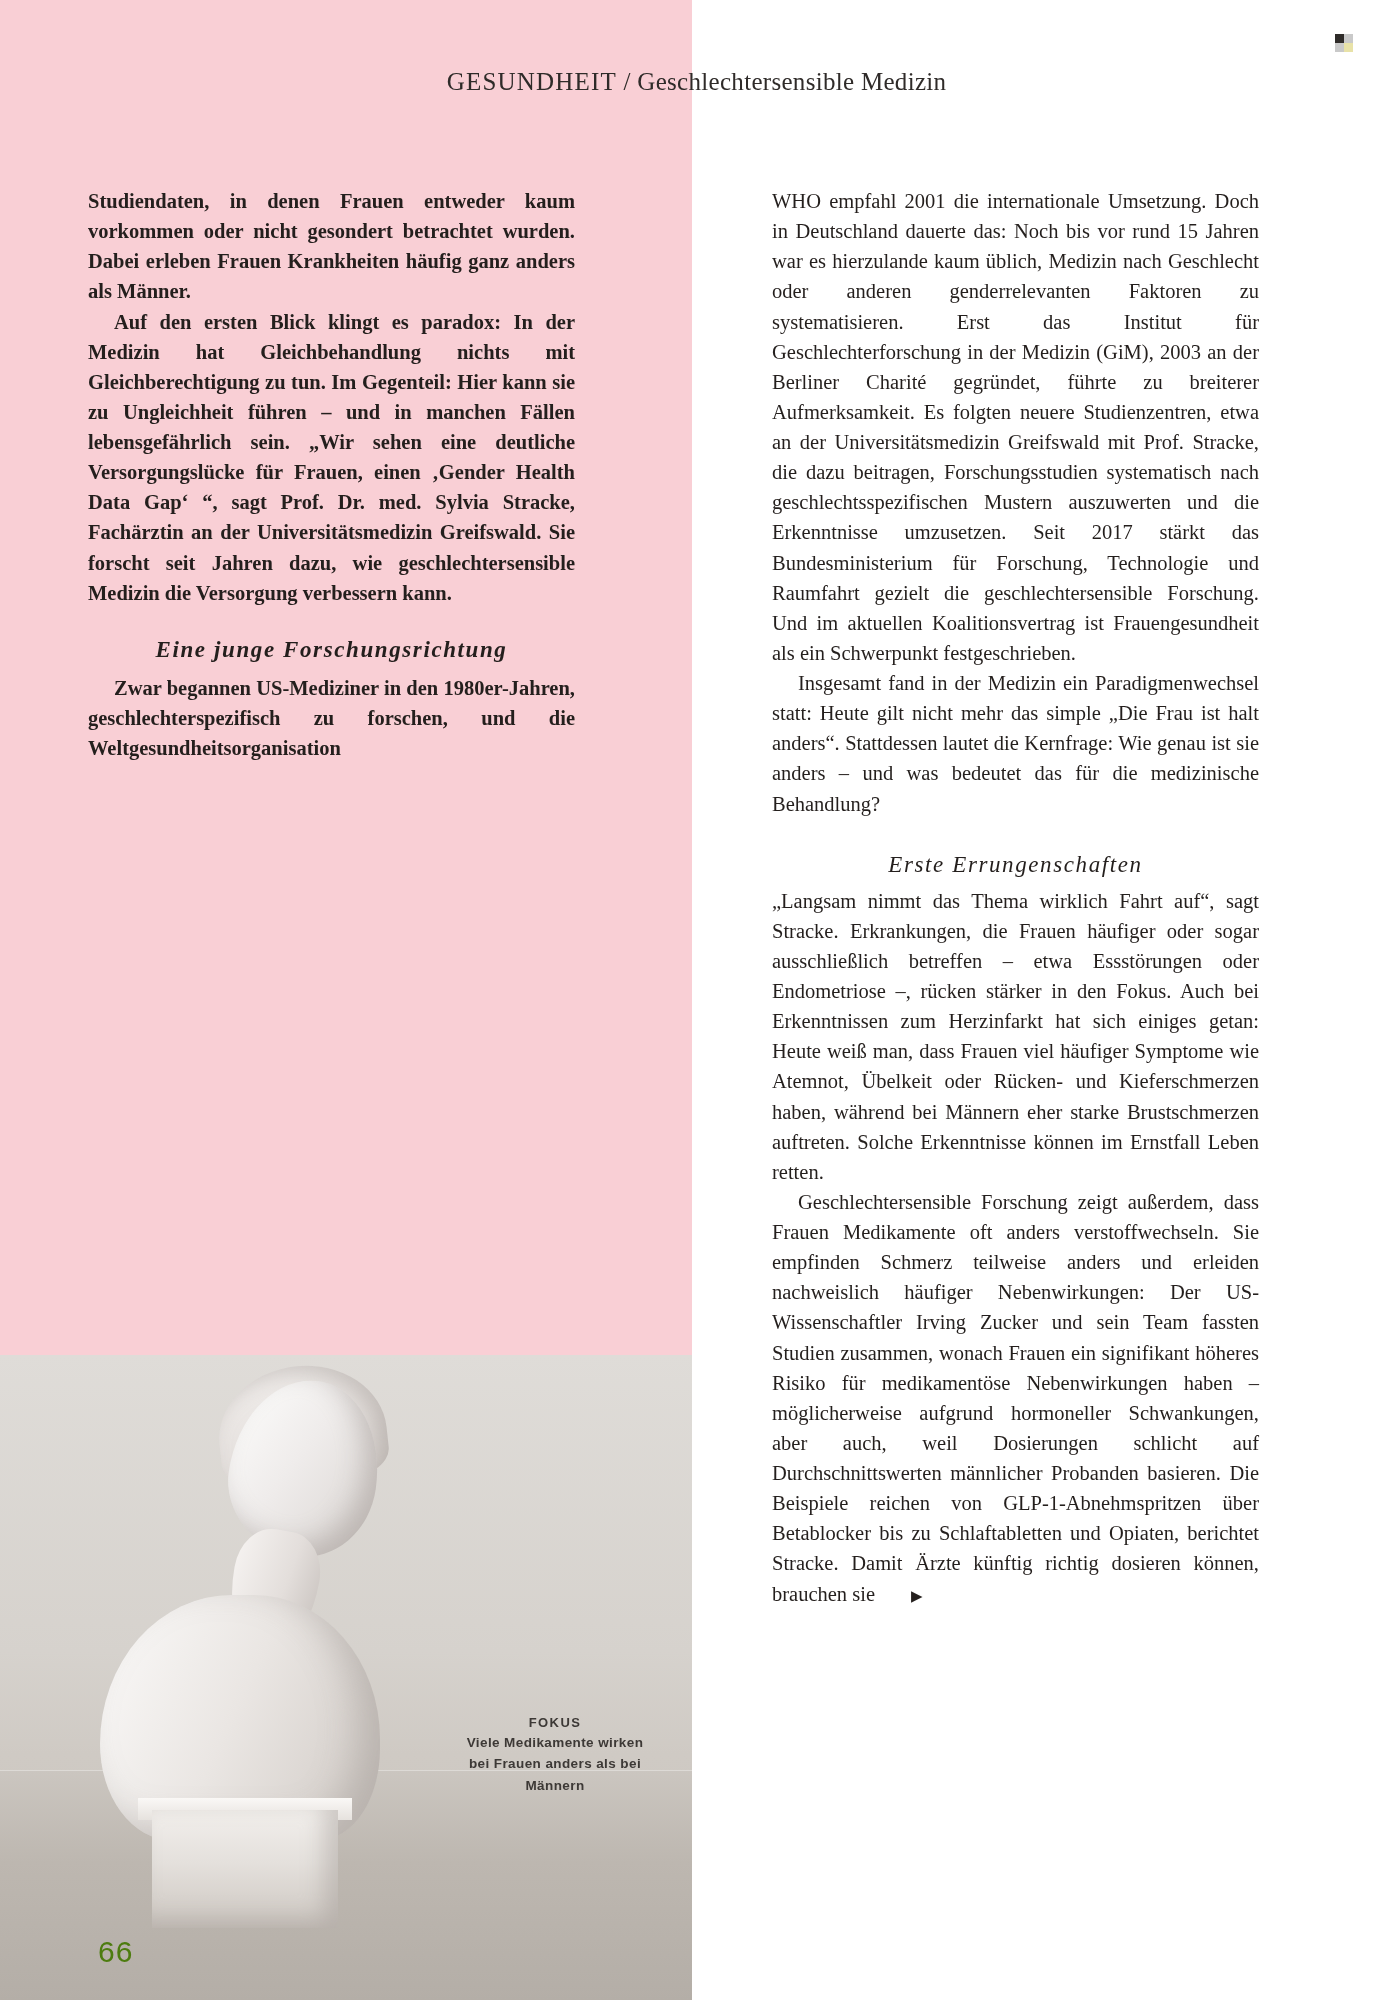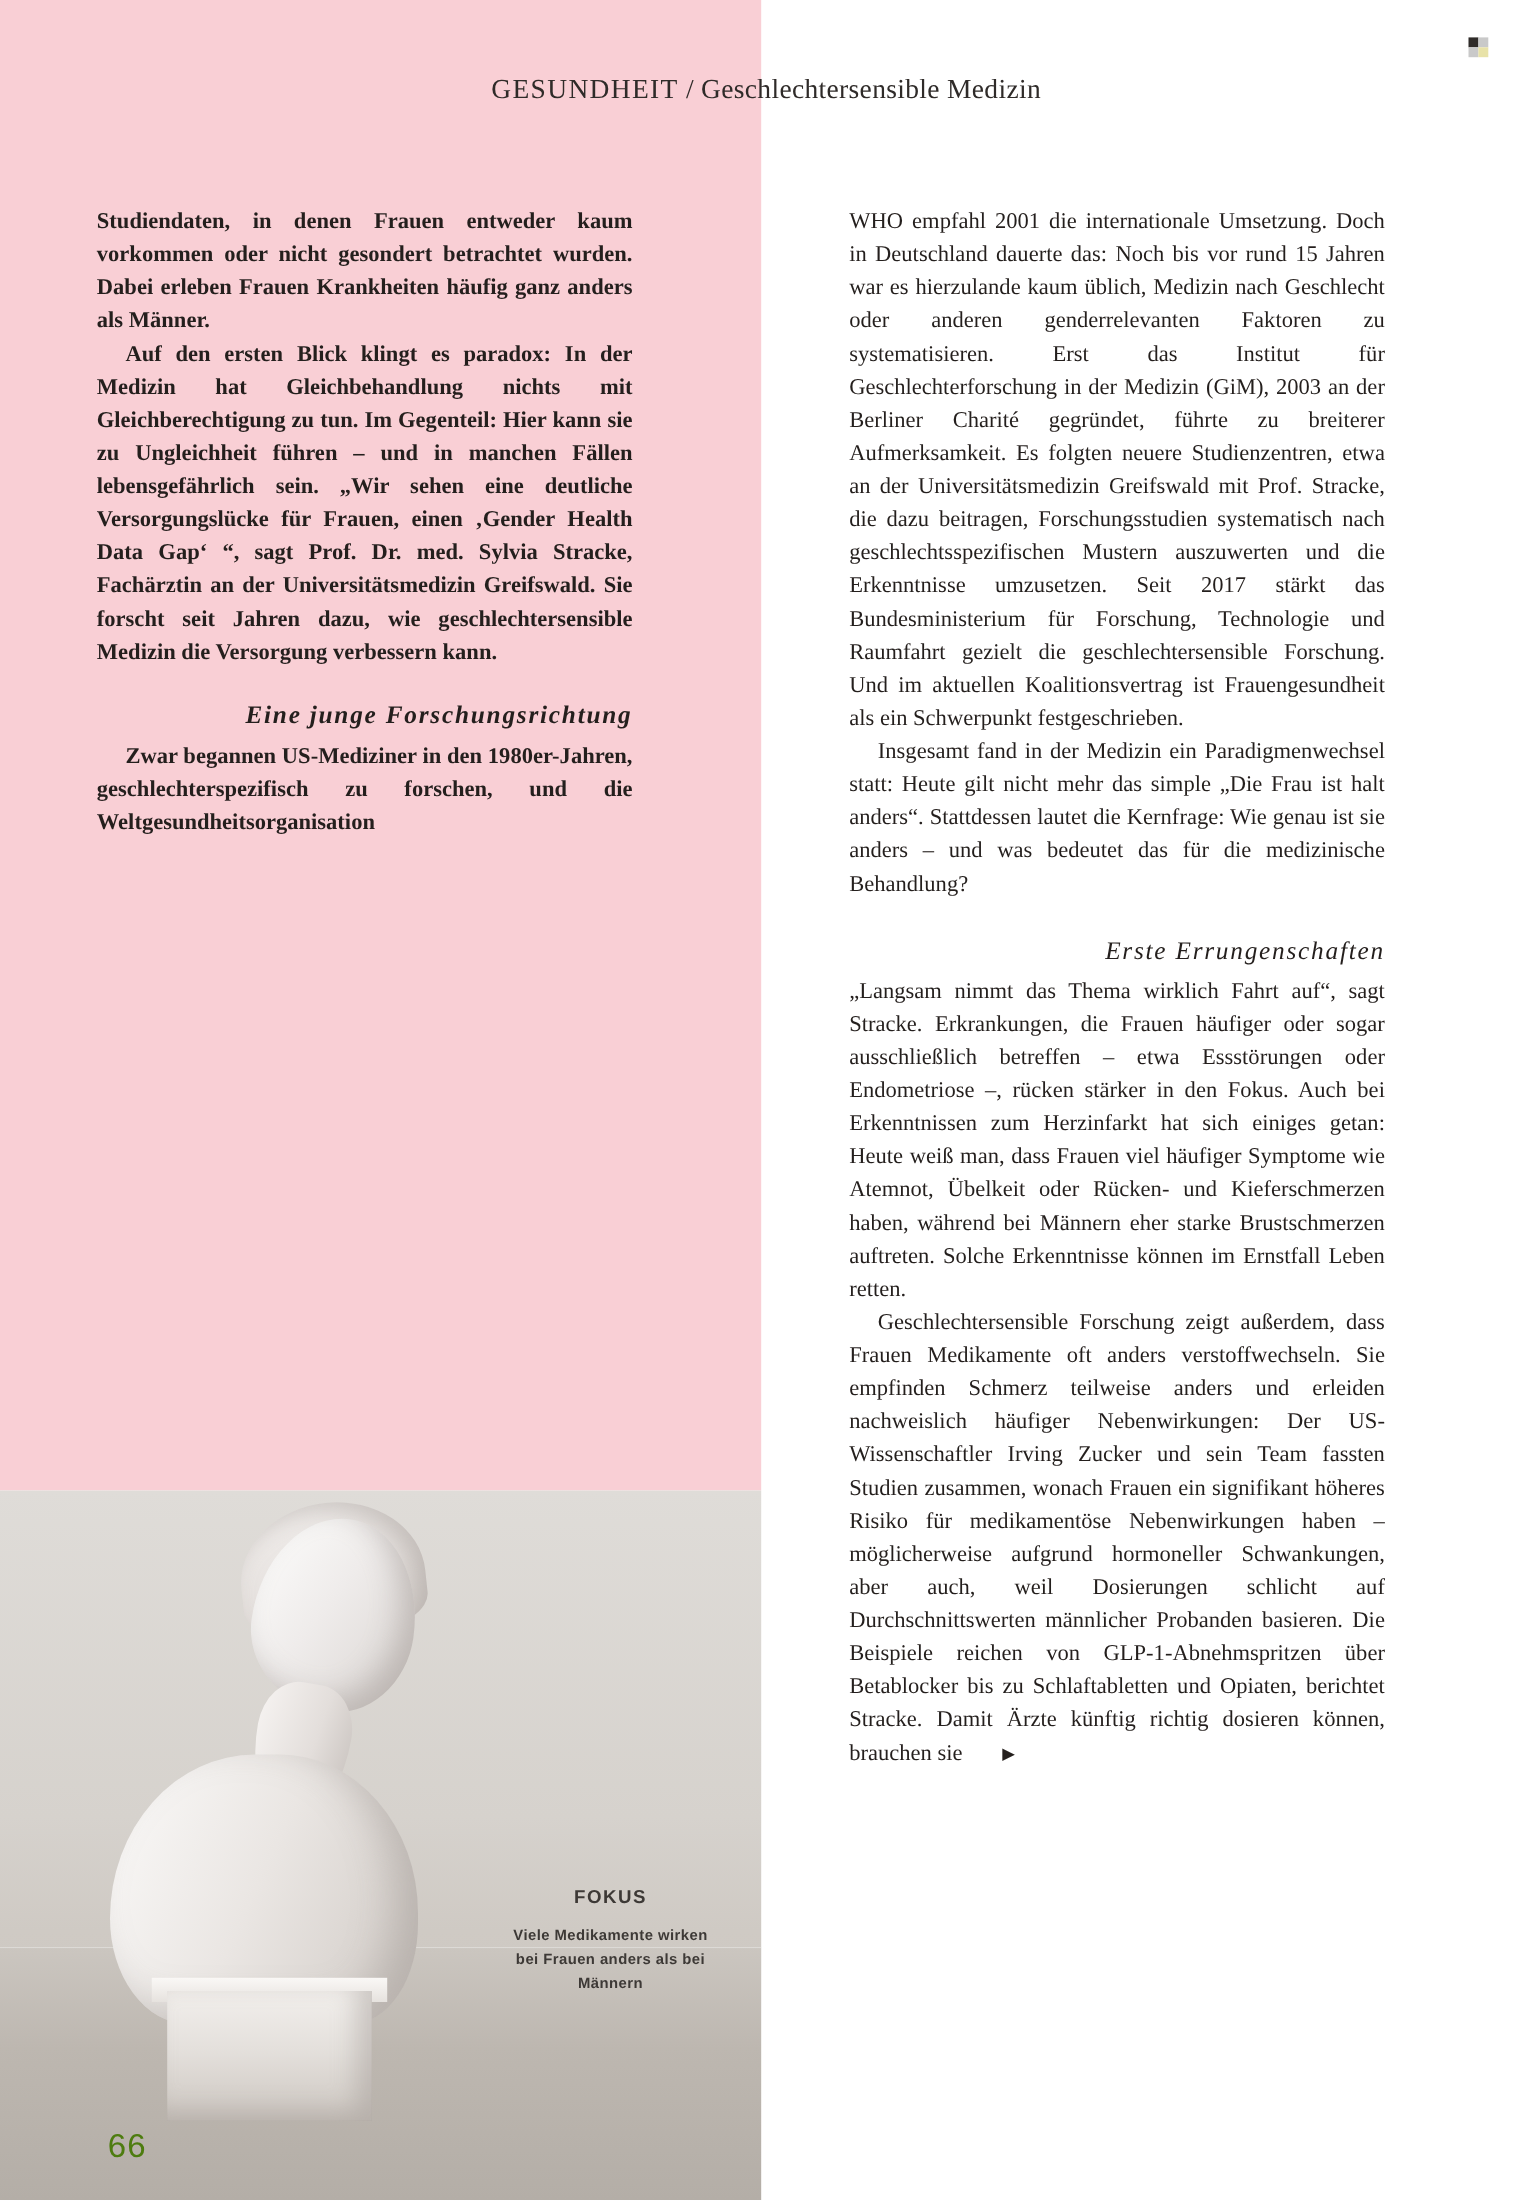--- a/index.html
+++ b/index.html
@@ -130,24 +130,24 @@
   .fokus {
     position: absolute;
     left: 465px;
     top: 1715px;
     width: 180px;
     text-align: center;
     font-family: "Liberation Sans", sans-serif;
     color: #3d3936;
   }
   .fokus-title {
-    font-size: 17px;
+    font-size: 13px;
     font-weight: bold;
     letter-spacing: 1.4px;
-    margin-bottom: 14px;
+    margin-bottom: 2px;
   }
   .fokus-body {
     font-size: 13.5px;
     font-weight: bold;
     line-height: 1.58;
     letter-spacing: 0.4px;
   }
 
   
   .folio {
@@ -211,21 +211,21 @@
     text-align: justify;
     text-justify: inter-word;
     hyphens: manual;
   }
   .col p.indent { text-indent: 26px; }
 
   .subhead {
     font-style: italic;
     font-size: 23px;
     letter-spacing: 1.6px;
-    text-align: right;
+    text-align: center;
     line-height: 1.35;
     margin: 26px 0 8px 0;
     color: #241f1d;
   }
   .subhead.right-sub { margin: 30px 0 6px 0; }
 
   .arrow {
     display: inline-block;
     margin-left: 10px;
     font-size: 15px;

